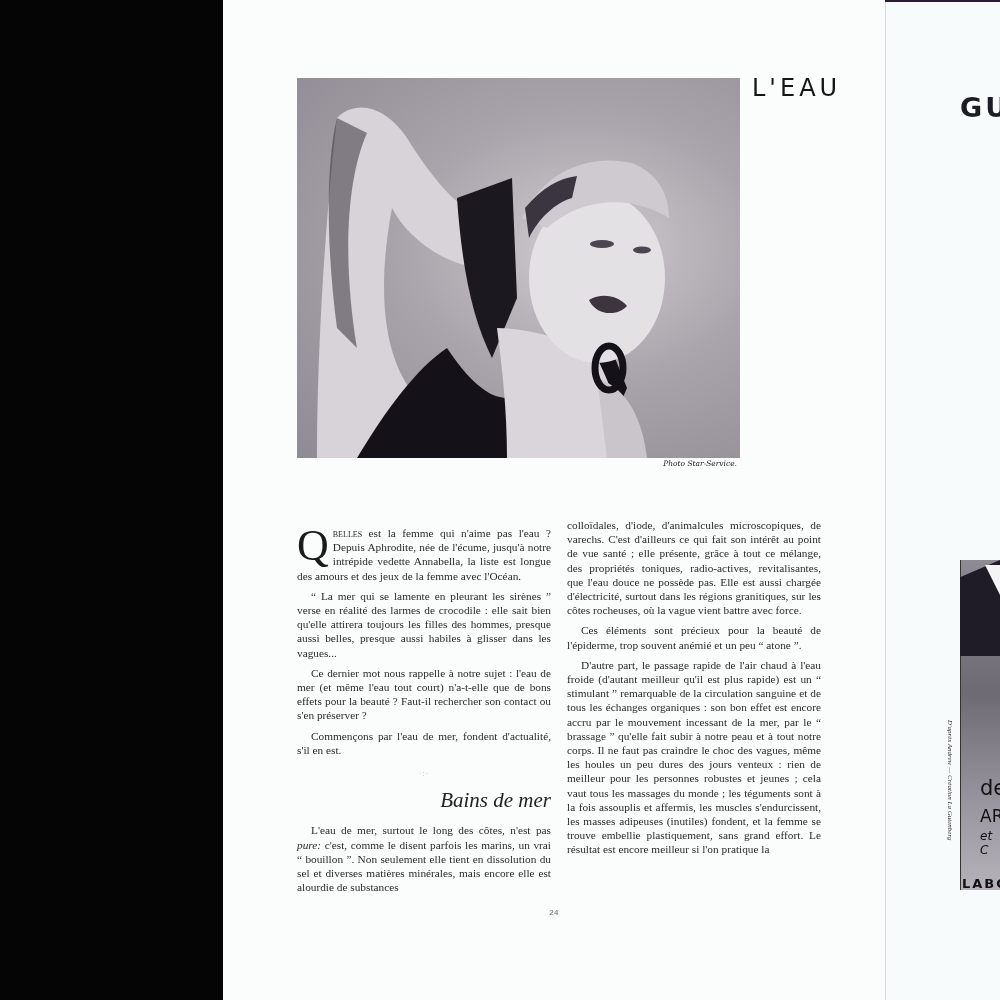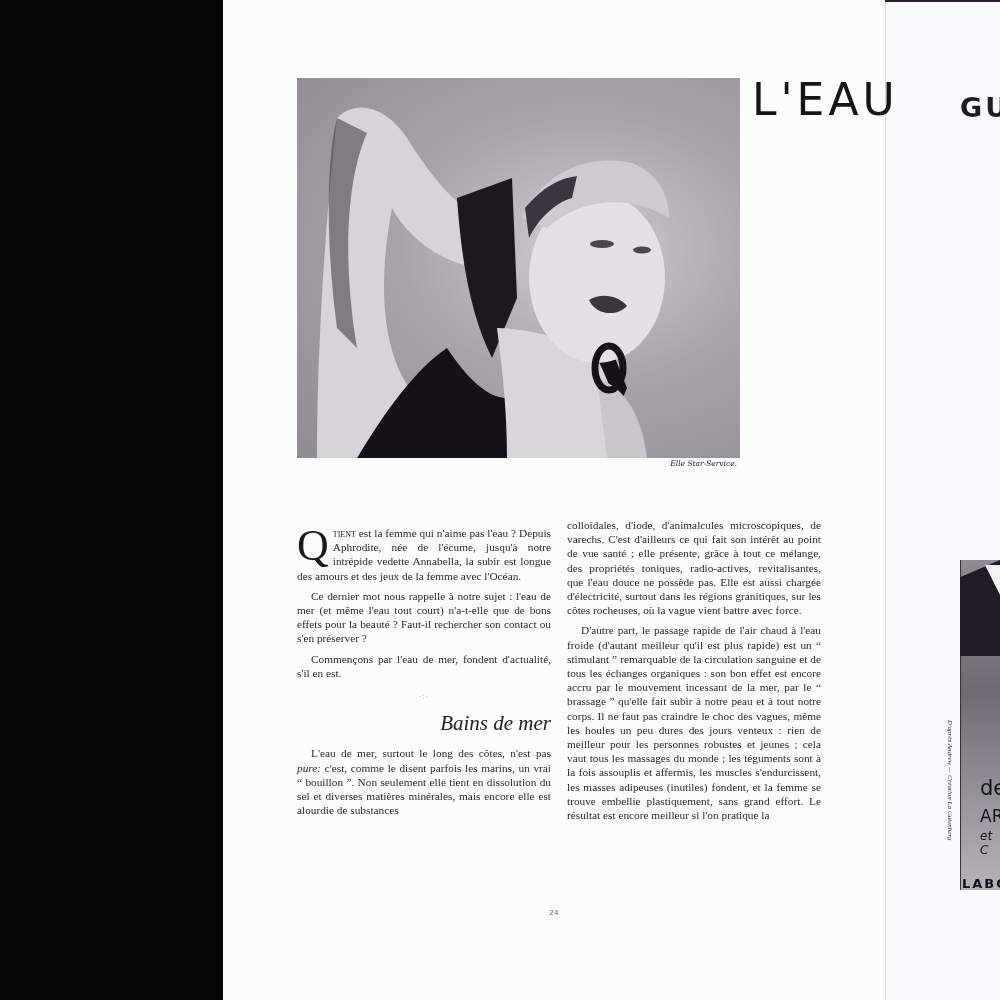--- a/index.html
+++ b/index.html
@@ -25,21 +25,21 @@
       background: radial-gradient(ellipse at 65% 45%, #cfcbd0 0%, #a9a4ab 45%, #8f8a93 100%);
       overflow: hidden;
     }
     .photo svg { position: absolute; left: 0; top: 0; }
     .photo-credit {
       position: absolute; left: 600px; top: 459px; width: 137px; text-align: right;
       font-size: 7.5px; font-style: italic; color: #222;
     }
     .title-leau {
       position: absolute; left: 752px; top: 74px;
-      font-family: "DejaVu Sans", sans-serif; font-size: 44px; letter-spacing: 4px; color: #151515;
+      font-family: "DejaVu Sans", sans-serif; font-size: 24px; letter-spacing: 4px; color: #151515;
       font-weight: normal;
     }
     .title-right {
       position: absolute; left: 960px; top: 92px;
       font-family: "DejaVu Sans", sans-serif; font-size: 27px; font-weight: bold; letter-spacing: 3px; color: #1c1c24;
     }
 
     .col {
       position: absolute; width: 254px;
       font-family: "Liberation Serif", serif; font-size: 11.3px; line-height: 14.2px; color: #2a2a2a;
@@ -123,38 +123,40 @@
     <path d="M225 140 C245 95 290 75 335 85 C360 95 372 115 372 140 C340 120 290 115 250 150 Z" fill="#cfcad0"></path>
     <path d="M228 130 C245 110 262 100 280 98 L275 120 C258 125 242 140 232 160 Z" fill="#3a3540"></path>
 
     <ellipse cx="305" cy="166" rx="12" ry="4" fill="#4a4550"></ellipse>
     <ellipse cx="345" cy="172" rx="9" ry="3.5" fill="#4a4550"></ellipse>
     <path d="M292 222 C305 214 322 218 330 228 C318 240 298 236 292 222 Z" fill="#3d3440"></path>
 
     <ellipse cx="312" cy="290" rx="14" ry="22" fill="none" stroke="#141218" stroke-width="7"></ellipse>
   </svg>
 </div>
-<div class="photo-credit">Elle Star-Service.</div>
+<div class="photo-credit">Photo Star-Service.</div>
 
 <div class="title-leau">L'EAU</div>
 <div class="title-right">GU</div>
 
 <div class="col col1">
   <p class="first-p">
-    <span class="dropcap">Q</span><span class="smallcaps">tient</span> <span>est la femme qui n'aime pas l'eau ? Depuis Aphrodite, née de l'écume, jusqu'à notre intrépide vedette Annabella, la subir est longue des amours et des jeux de la femme avec l'Océan.</span>
+    <span class="dropcap">Q</span><span class="smallcaps">belles</span> <span>est la femme qui n'aime pas l'eau ? Depuis Aphrodite, née de l'écume, jusqu'à notre intrépide vedette Annabella, la liste est longue des amours et des jeux de la femme avec l'Océan.</span>
   </p>
+  <p>“ La mer qui se lamente en pleurant les sirènes ” verse en réalité des larmes de crocodile : elle sait bien qu'elle attirera toujours les filles des hommes, presque aussi belles, presque aussi habiles à glisser dans les vagues...</p>
   <p>Ce dernier mot nous rappelle à notre sujet : l'eau de mer (et même l'eau tout court) n'a-t-elle que de bons effets pour la beauté ? Faut-il rechercher son contact ou s'en préserver ?</p>
   <p>Commençons par l'eau de mer, fondent d'actualité, s'il en est.</p>
   <div class="ornament">·:·</div>
   <div class="subheading">Bains de mer</div>
   <p><span>L'eau de mer, surtout le long des côtes, n'est pas </span><i>pure:</i><span> c'est, comme le disent parfois les marins, un vrai “ bouillon ”. Non seulement elle tient en dissolution du sel et diverses matières minérales, mais encore elle est alourdie de substances</span></p>
 </div>
 
 <div class="col col2">
   <p class="first-p">colloïdales, d'iode, d'animalcules microscopiques, de varechs. C'est d'ailleurs ce qui fait son intérêt au point de vue santé ; elle présente, grâce à tout ce mélange, des propriétés toniques, radio-actives, revitalisantes, que l'eau douce ne possède pas. Elle est aussi chargée d'électricité, surtout dans les régions granitiques, sur les côtes rocheuses, où la vague vient battre avec force.</p>
+  <p>Ces éléments sont précieux pour la beauté de l'épiderme, trop souvent anémié et un peu “ atone ”.</p>
   <p>D'autre part, le passage rapide de l'air chaud à l'eau froide (d'autant meilleur qu'il est plus rapide) est un “ stimulant ” remarquable de la circulation sanguine et de tous les échanges organiques : son bon effet est encore accru par le mouvement incessant de la mer, par le “ brassage ” qu'elle fait subir à notre peau et à tout notre corps. Il ne faut pas craindre le choc des vagues, même les houles un peu dures des jours venteux : rien de meilleur pour les personnes robustes et jeunes ; cela vaut tous les massages du monde ; les téguments sont à la fois assouplis et affermis, les muscles s'endurcissent, les masses adipeuses (inutiles) fondent, et la femme se trouve embellie plastiquement, sans grand effort. Le résultat est encore meilleur si l'on pratique la</p>
 </div>
 
 <div class="page-number">24</div>
 
 <div class="ad-block"></div>
 <div class="ad-dark"></div>
 <div class="ad-white-wedge"></div>
 <div class="ad-text-de">de</div>
 <div class="ad-text-ar">AR</div>

